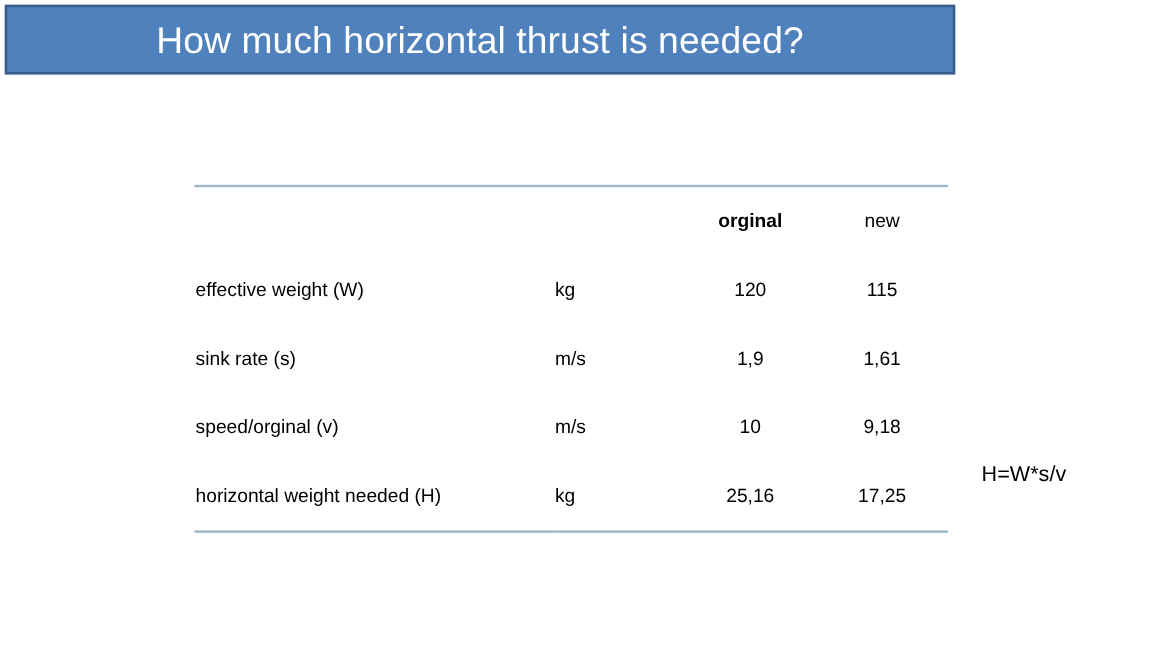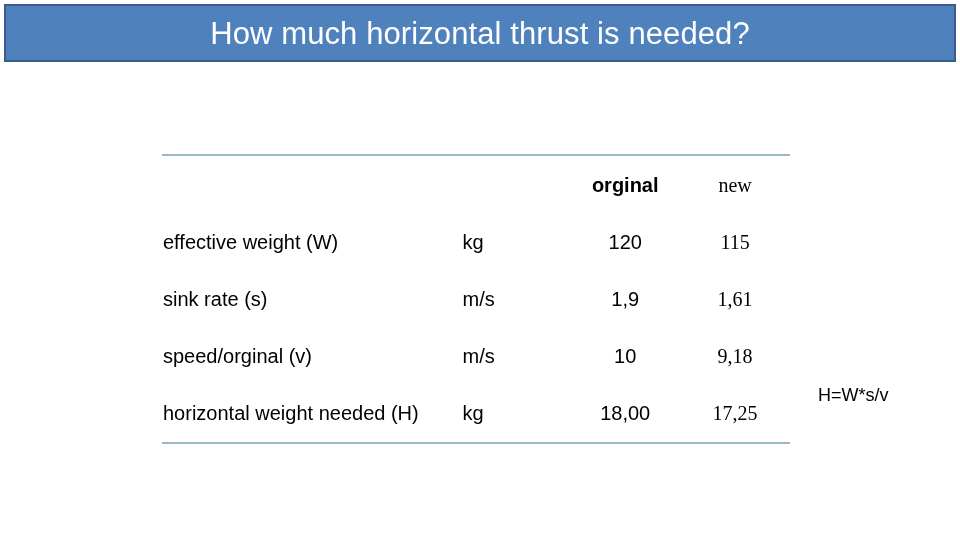--- a/index.html
+++ b/index.html
@@ -14,21 +14,21 @@
     overflow: hidden;
     position: relative;
     color: #000000;
   }
 
   
   #title-banner {
     position: absolute;
     left: 4px;
     top: 4px;
-    width: 952px;
+    width: 792px;
     height: 58px;
     box-sizing: border-box;
     background: #4F81BD;
     border: 2px solid #385D8A;
     display: flex;
     align-items: center;
     justify-content: center;
   }
   #title-text {
     color: #FFFFFF;
@@ -39,42 +39,42 @@
     white-space: nowrap;
   }
 
   
   #thrust-table {
     position: absolute;
     left: 162px;
     top: 154px;
     width: 628px;
     border-collapse: collapse;
-    font-size: 20px;
+    font-size: 16px;
     color: #000000;
   }
   #thrust-table tr.rule-top > td,
   #thrust-table tr.rule-top > th {
     border-top: 2px solid #9BB7C8;
   }
   #thrust-table tr.rule-bottom > td {
     border-bottom: 2px solid #9BB7C8;
   }
 
   #thrust-table th,
   #thrust-table td {
     padding: 0;
     font-weight: 400;
     vertical-align: middle;
   }
 
   .col-label  { width: 300px; text-align: left;   padding-left: 1px !important; margin-left: 40px; }
   .col-unit   { width: 108px; text-align: left; }
   .col-orig   { width: 110px; text-align: center; }
-  .col-new    { width: 110px; text-align: center; font-family: Liberation Serif, serif; }
+  .col-new    { width: 110px; text-align: center; }
 
   .head-row th { height: 58px; }
   .data-row td { height: 57px; }
 
   .hdr-orig { font-weight: 700 !important; }
   .hdr-new  { font-weight: 400 !important; }
   .hdr-blank { }
 
   
   #formula-note {
@@ -120,19 +120,19 @@
     <tr class="data-row">
       <td class="col-label">speed/orginal (v)</td>
       <td class="col-unit">m/s</td>
       <td class="col-orig">10</td>
       <td class="col-new">9,18</td>
     </tr>
 
     <tr class="data-row rule-bottom">
       <td class="col-label">horizontal weight needed (H)</td>
       <td class="col-unit">kg</td>
-      <td class="col-orig">18,00</td>
+      <td class="col-orig">25,16</td>
       <td class="col-new">17,25</td>
     </tr>
   </tbody>
 </table>
 
 <div id="formula-note">H=W*s/v</div>
 
 </body></html>

